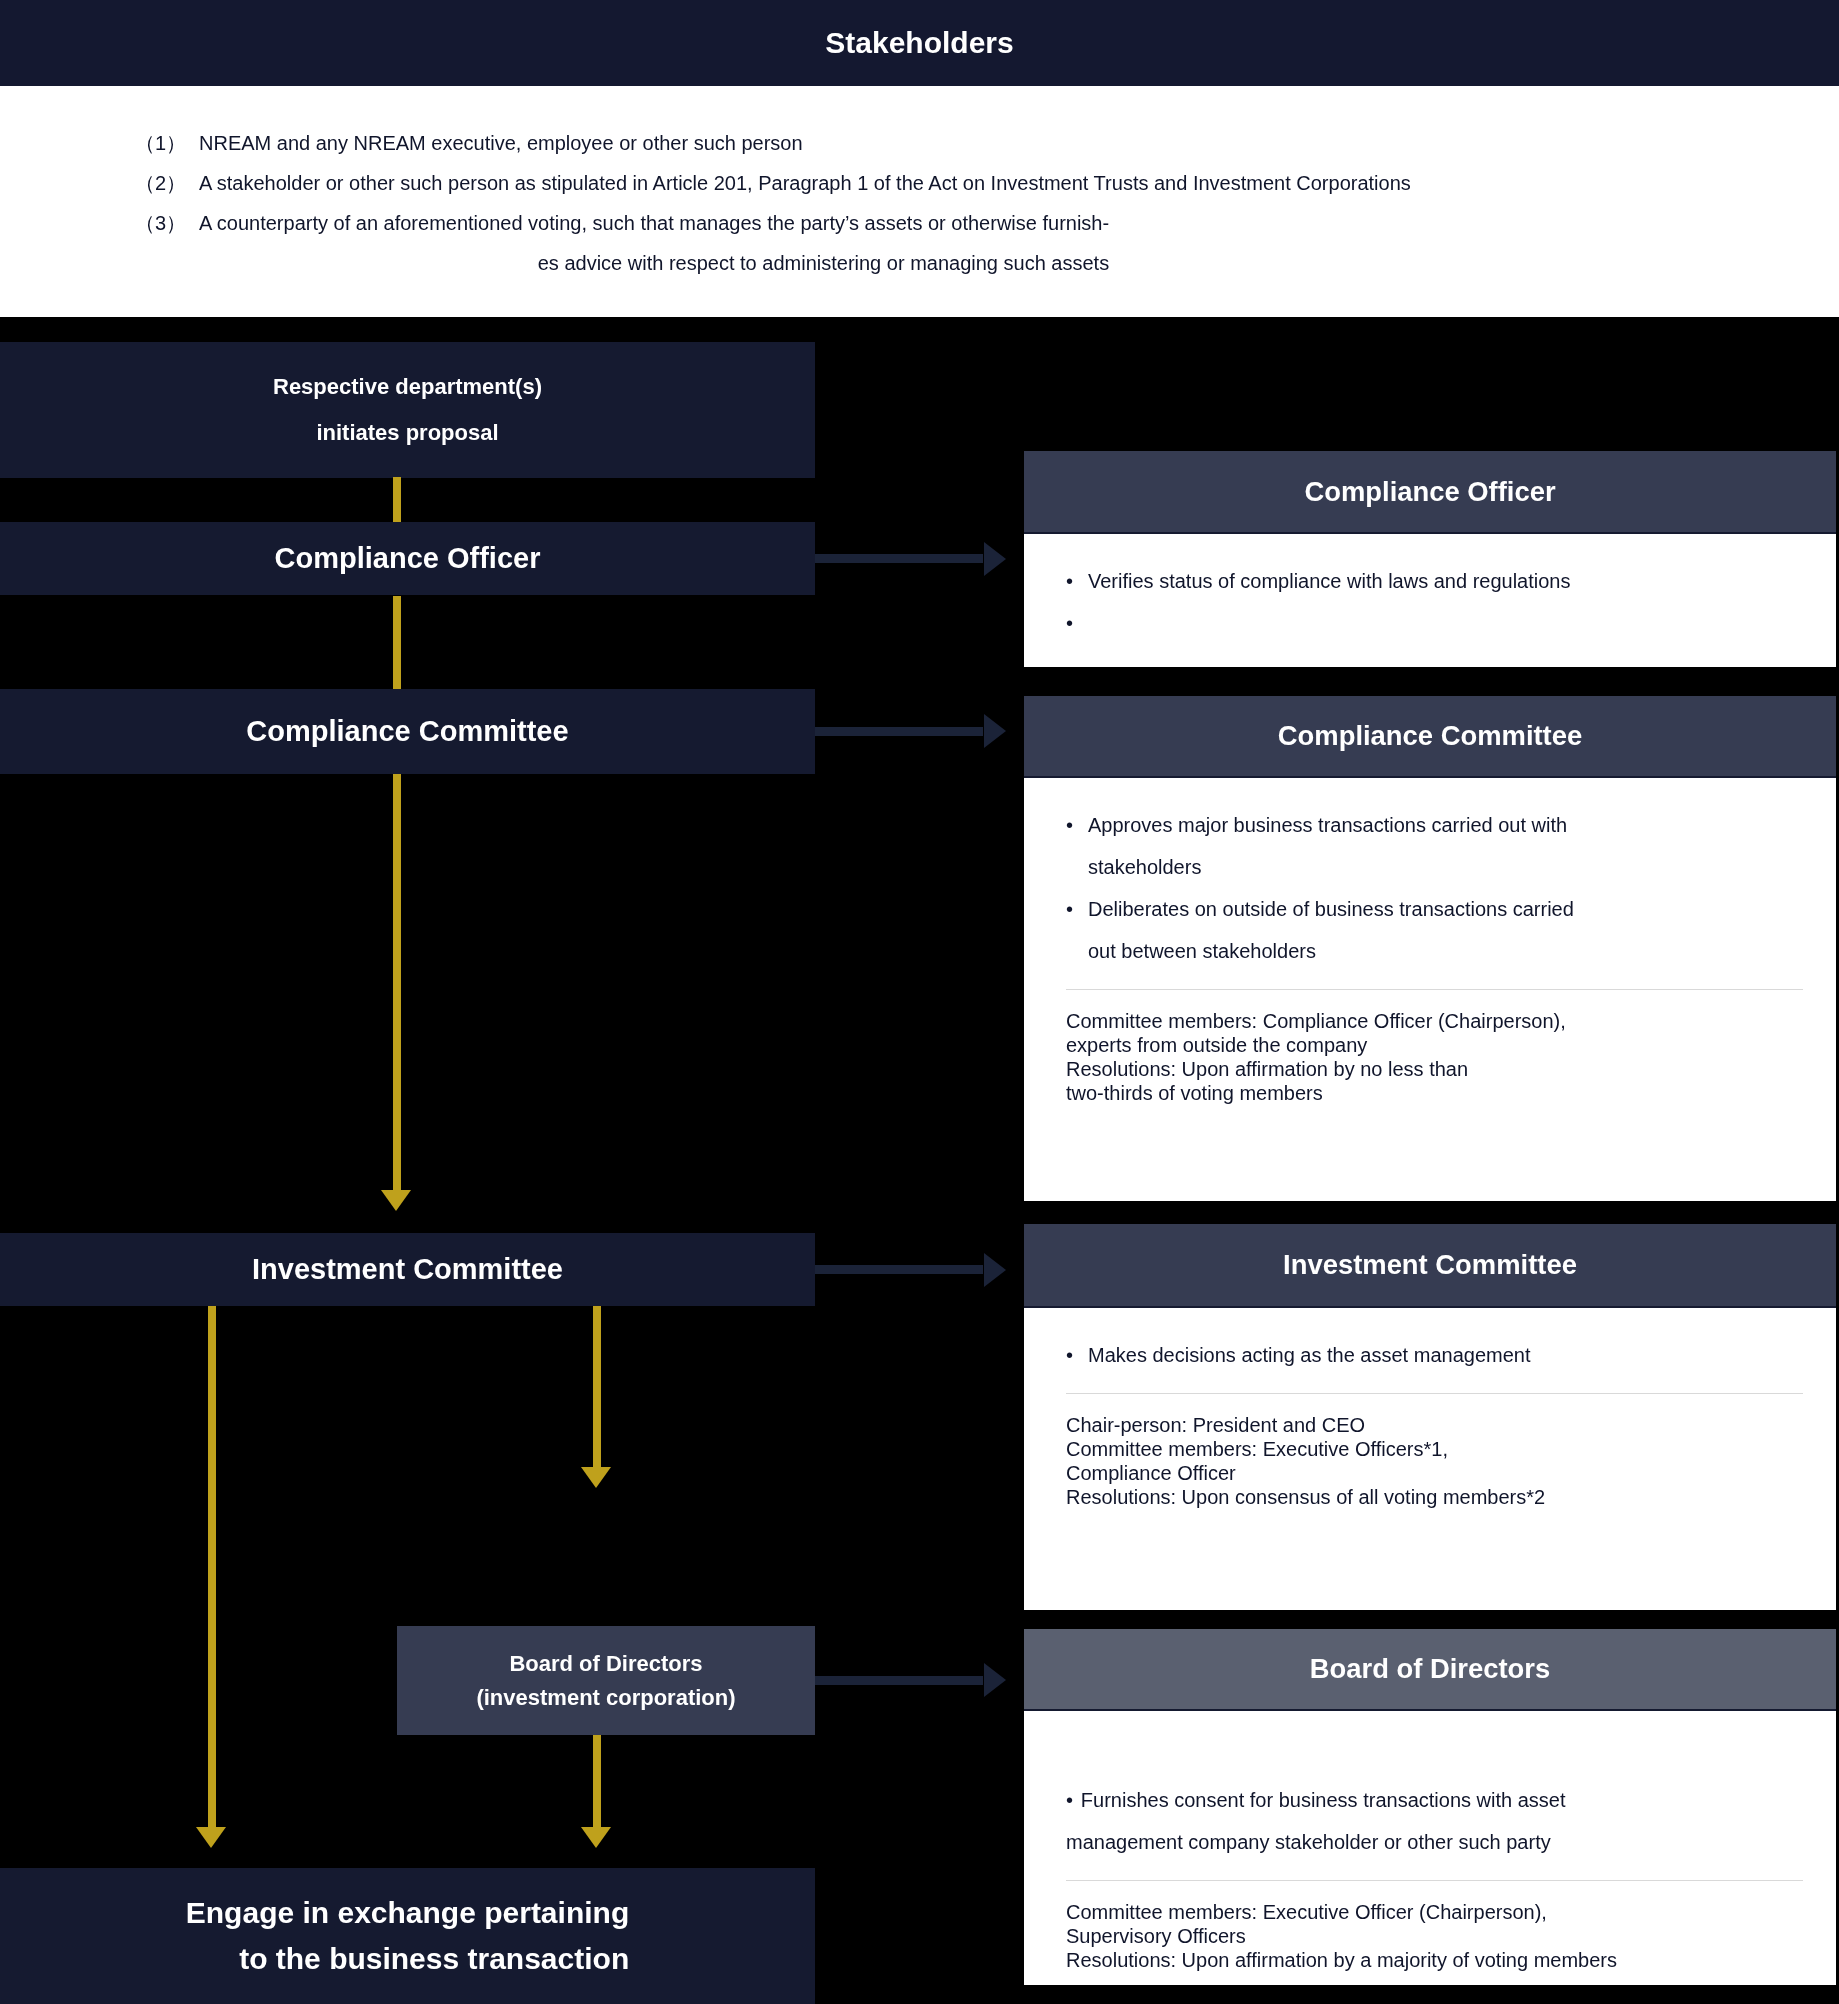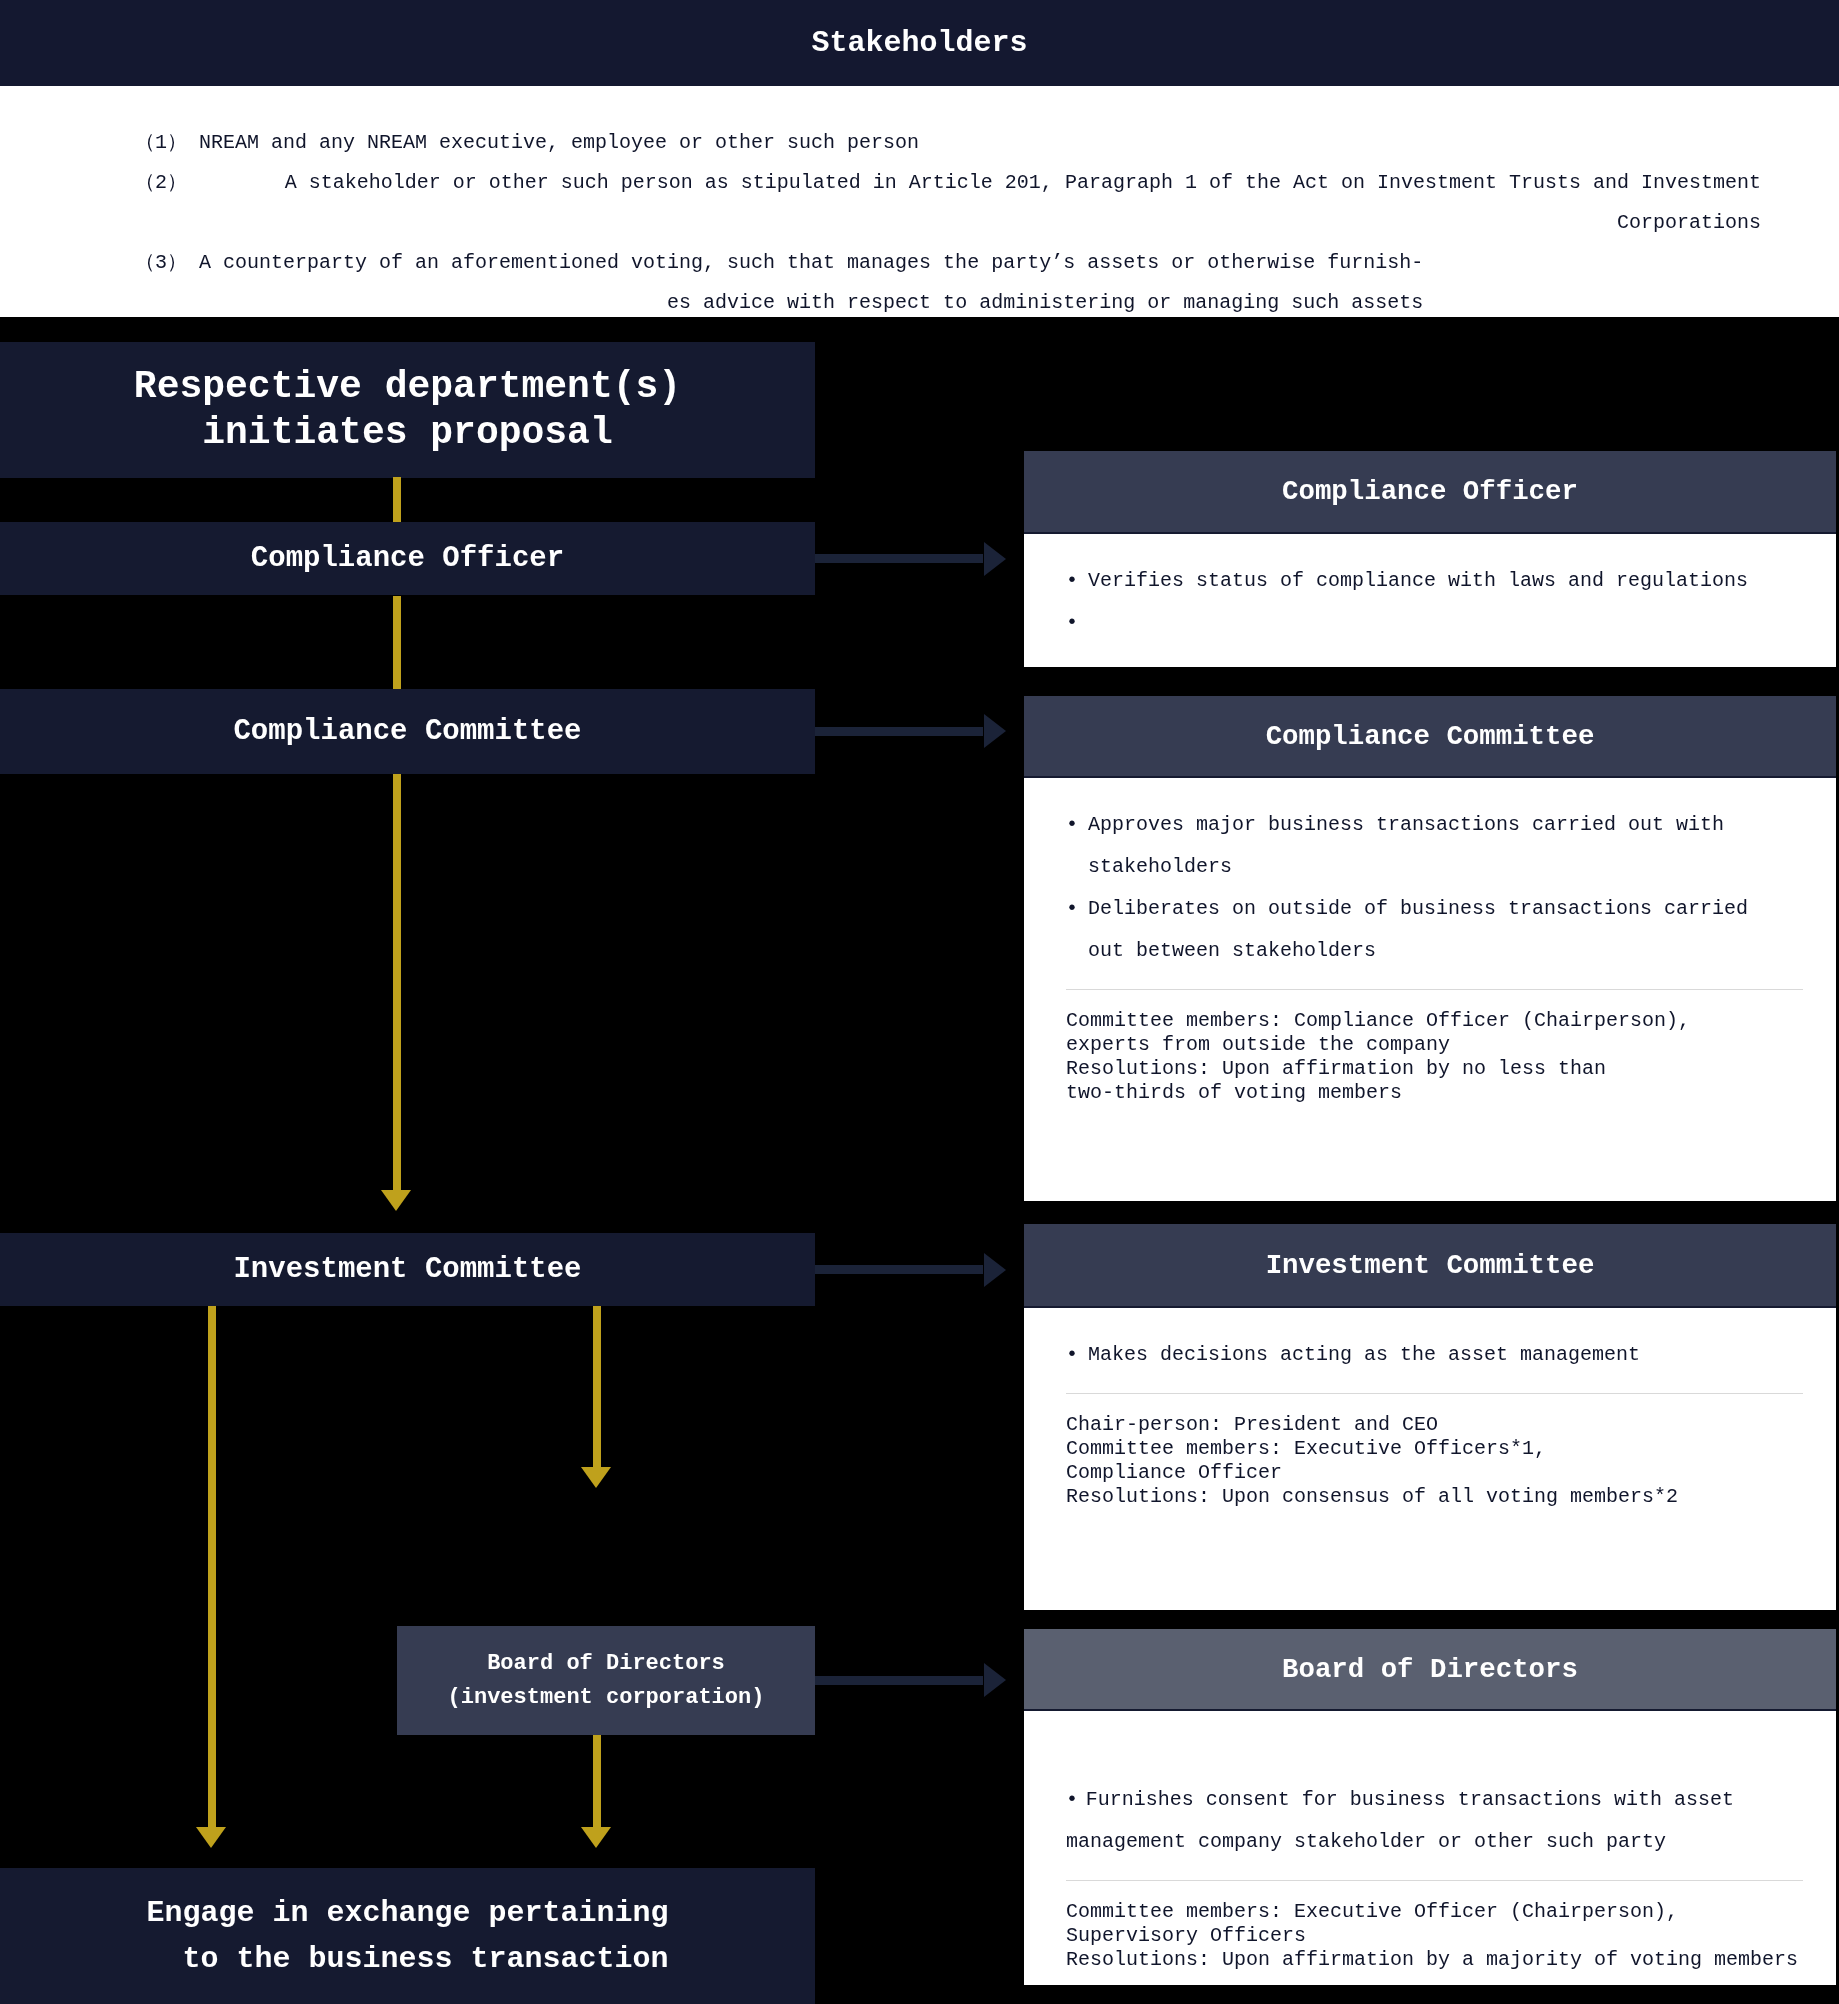--- a/index.html
+++ b/index.html
@@ -1,20 +1,20 @@
 <!DOCTYPE html>
 <html style="font-size:10.4px"><head>
 <meta charset="utf-8">
 <style>
   html,body{margin:0;padding:0;}
   body{
     width:1839px;height:2005px;background:#000;
     font-family:"Liberation Sans",sans-serif;
   }
-  .canvas{position:relative;width:1839px;height:2005px;background:#000;overflow:hidden;font-family:Liberation Mono, monospace;}
+  .canvas{position:relative;width:1839px;height:2005px;background:#000;overflow:hidden;}
 
   
   .top-bar{
     position:absolute;left:0;top:0;width:1839px;height:86px;background:#141830;
     color:#fff;font-size:30px;font-weight:bold;
     display:flex;align-items:center;justify-content:center;
   }
   .stk-list{
     position:absolute;left:0;top:86px;width:1839px;height:231px;background:#fff;
     color:#10152b;font-size:20px;box-sizing:border-box;
@@ -22,21 +22,21 @@
   }
   .srow{display:flex;line-height:40px;}
   .snum{width:64px;flex:none;}
   .stext{white-space:pre-line;text-align:right;}
 
   
   .lbox{
     position:absolute;left:0;width:815px;background:#151a30;color:#fff;font-weight:bold;
     display:flex;align-items:center;justify-content:center;text-align:center;white-space:pre-line;
   }
-  #boxA{top:342px;height:136px;font-size:38px;line-height:46px;}
+  #boxA{top:342px;height:136px;font-size:22px;line-height:46px;}
   #boxB{top:522px;height:73px;font-size:29px;}
   #boxC{top:689px;height:85px;font-size:29px;}
   #boxD{top:1233px;height:73px;font-size:29px;}
   #boxE{left:397px;width:418px;top:1626px;height:109px;background:#363c52;font-size:22px;line-height:34px;}
   #boxF{top:1868px;height:136px;font-size:30px;line-height:46px;text-align:right;}
 
   
   .vline{position:absolute;width:7.8px;background:#bfa11c;}
   .varrow{position:absolute;width:0;height:0;
     border-left:15.7px solid transparent;border-right:15.7px solid transparent;

